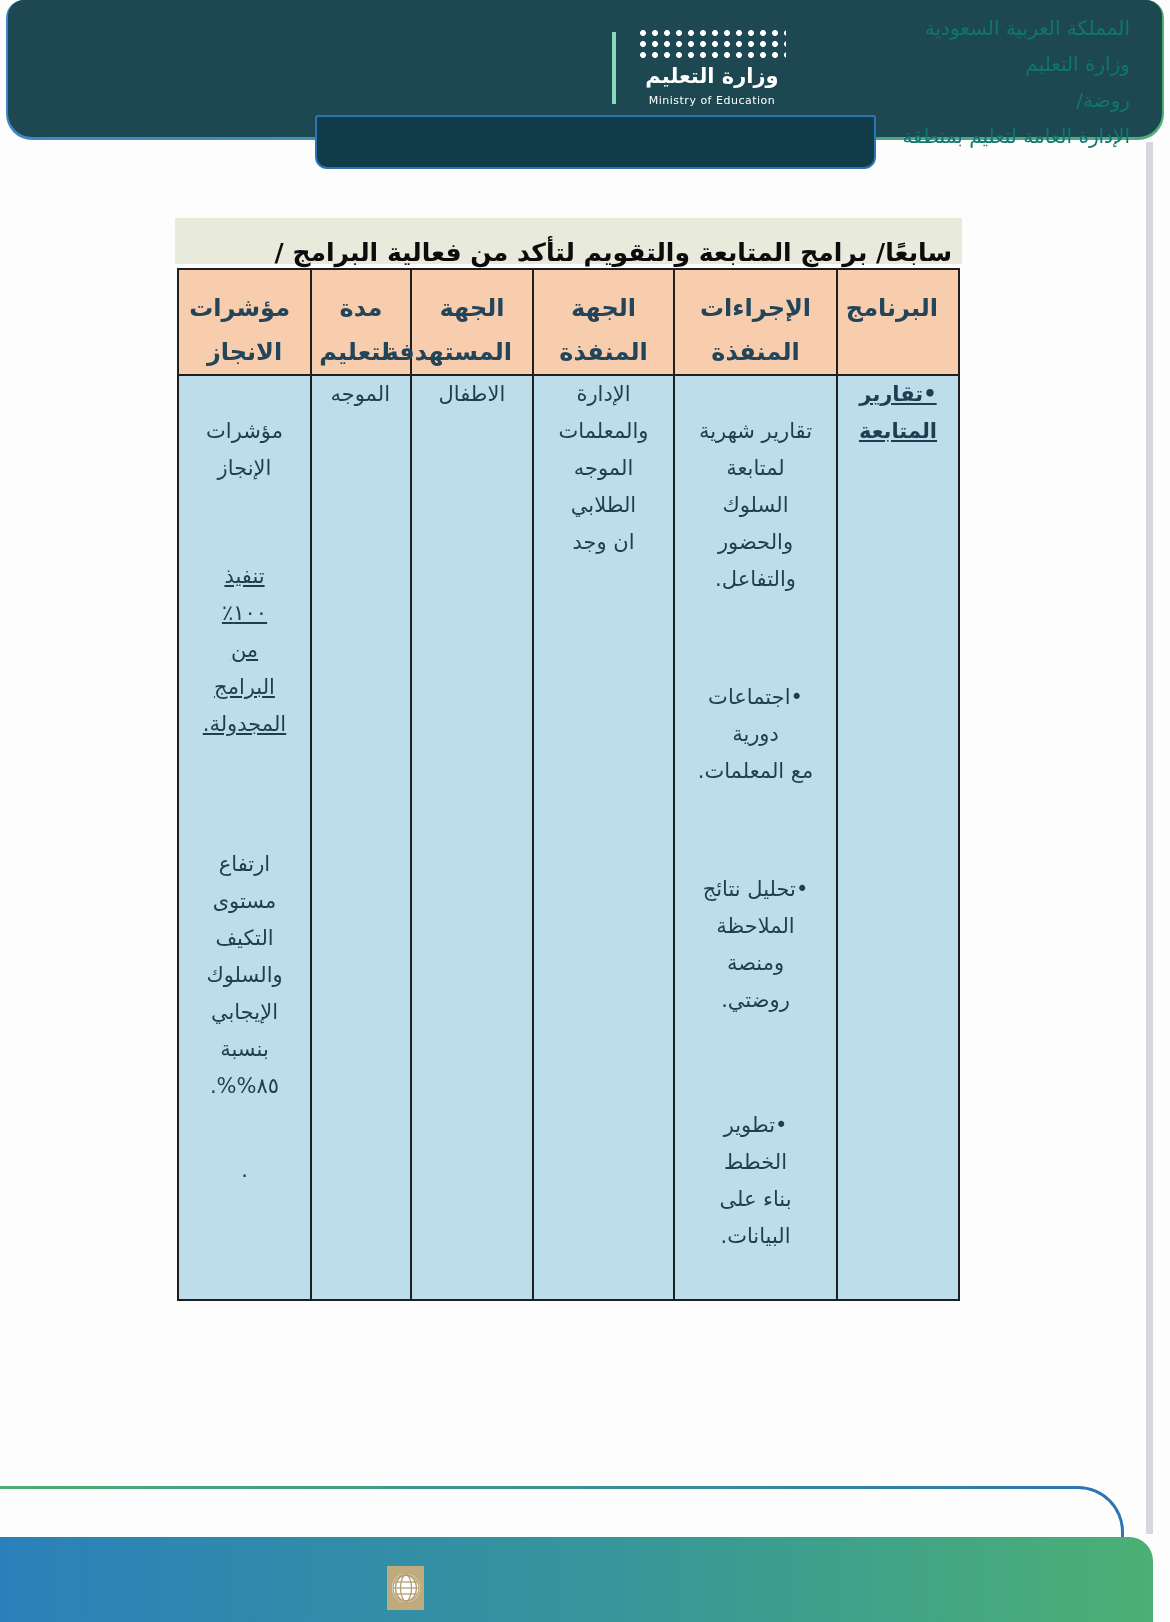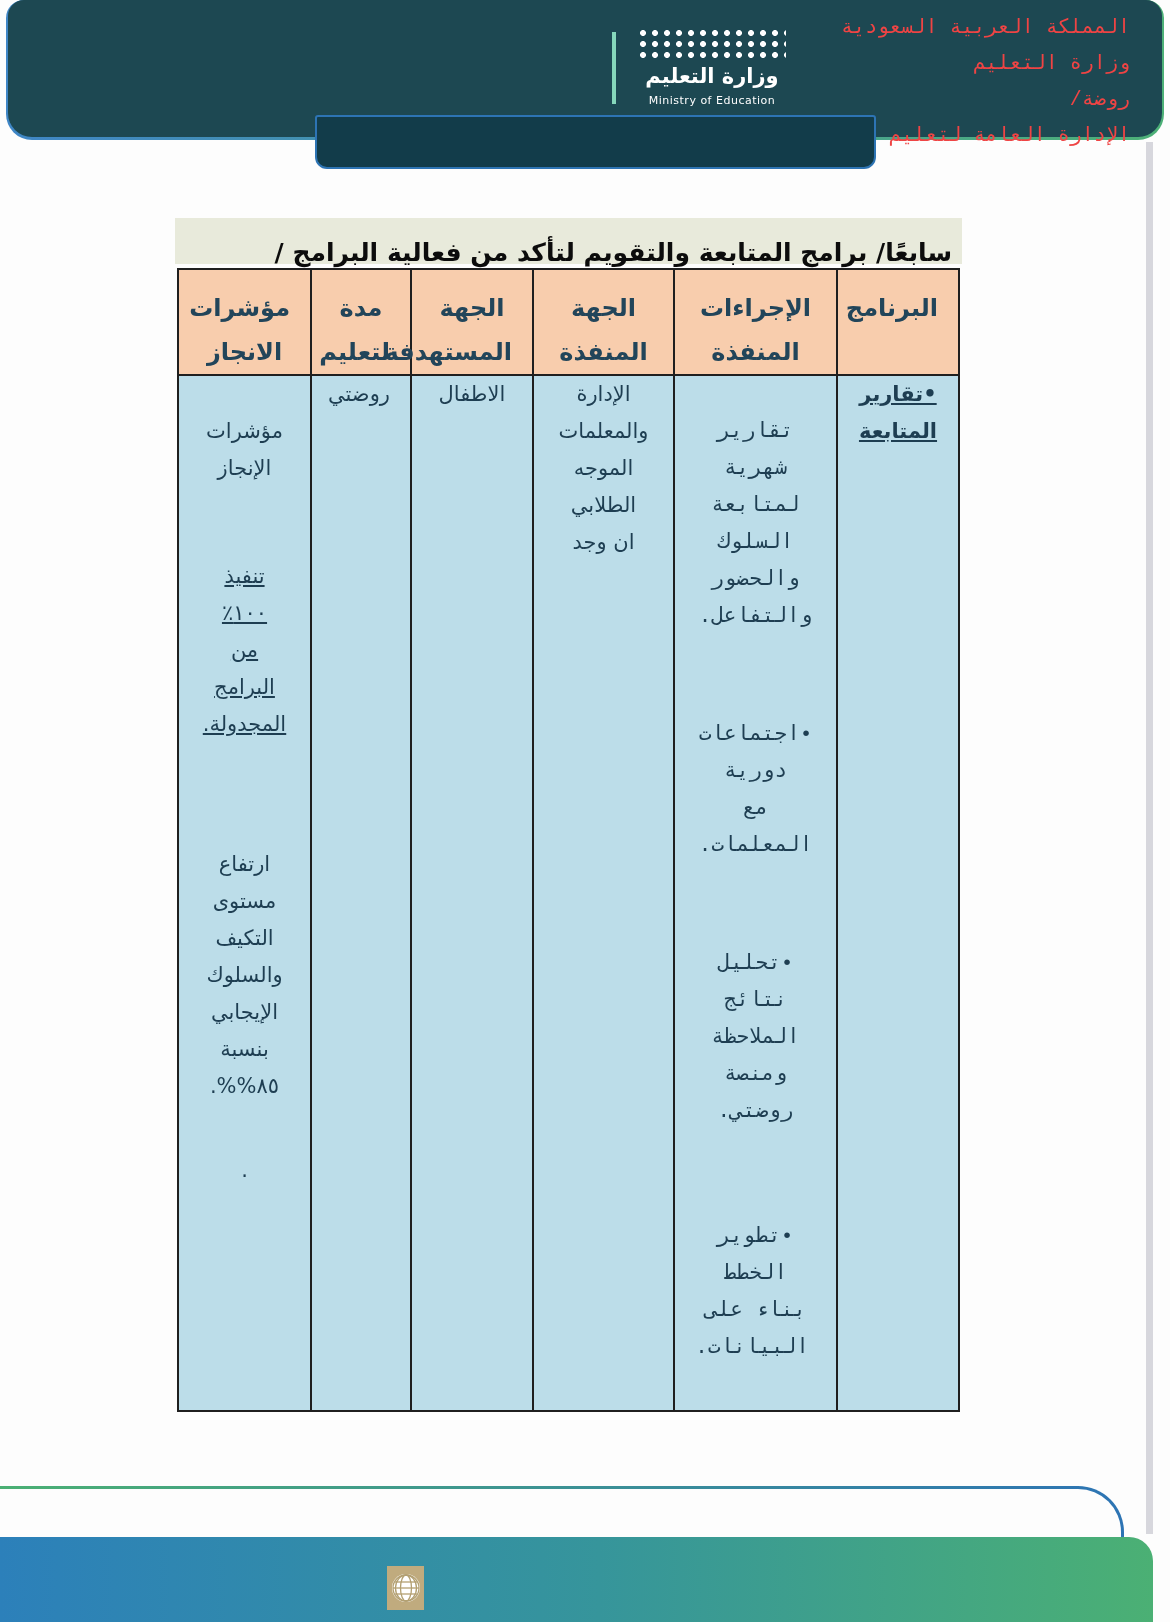--- a/index.html
+++ b/index.html
@@ -5,22 +5,22 @@
   html,body{margin:0;padding:0;background:#ffffff;}
   .page{position:relative;width:1170px;height:1622px;background:#fdfdfd;overflow:hidden;
         font-family:"DejaVu Sans",sans-serif;}
   .abs{position:absolute;}
 
   
   .hdr-outer{left:6px;top:0;width:1158px;height:140px;border-radius:18px 18px 26px 26px;
              background:linear-gradient(90deg,#3f86c6,#4db077);}
   .hdr-inner{position:absolute;left:2px;right:2px;top:0;bottom:3px;background:#1d4852;
              border-radius:16px 16px 24px 24px;}
-  .hdr-text{top:10px;right:40px;width:420px;text-align:right;direction:rtl;color:#ef4444;
-            font-size:20px;line-height:36px;font-family:Liberation Mono, monospace;}
+  .hdr-text{top:10px;right:40px;width:420px;text-align:right;direction:rtl;color:#0f766e;
+            font-size:20px;line-height:36px;}
   .hdr-text div{height:36px;}
 
   .logo{left:612px;top:26px;width:190px;height:86px;color:#fff;}
   .logo-bar{position:absolute;left:0;top:6px;width:4px;height:72px;background:#86d7bb;}
   .logo-dots{position:absolute;left:26px;top:2px;width:148px;height:34px;
              background-image:radial-gradient(circle at 5px 5px,#ffffff 2.6px,rgba(255,255,255,0) 3.3px);
              background-size:12px 11px;}
   .logo-ar{position:absolute;left:24px;top:38px;width:152px;text-align:center;font-size:21px;
            font-weight:bold;direction:rtl;}
   .logo-en{position:absolute;left:24px;top:68px;width:152px;text-align:center;font-size:11px;
@@ -41,21 +41,21 @@
             direction:rtl;table-layout:fixed;}
   table.doc th,table.doc td{border:2px solid #1f1f1f;text-align:center;white-space:pre-line;
             box-sizing:border-box;padding:0 20px;}
   table.doc th{height:102px;background:#f8cdad;color:#22455a;font-size:24px;font-weight:bold;
             vertical-align:top;padding-top:16px;line-height:44px;}
   th.hd-ind{background:#e8701f;color:#fdf4e2;}
   table.doc td{height:638px;background:#bcdde9;color:#1e3e52;vertical-align:top;font-size:21px;
             line-height:37px;}
   td.c-program{font-weight:bold;font-size:24px;line-height:45px;padding-top:24px;color:#1c3e54;text-decoration:underline;}
   td.c-proc{padding-top:50px;}
-  td.c-proc p{margin:0 0 44px;font-family:Liberation Mono, monospace;}
+  td.c-proc p{margin:0 0 44px;}
   td.c-proc p:last-child{margin:7px;}
   td.c-exec{padding-top:218px;line-height:38px;}
   td.c-target{padding-top:312px;}
   td.c-dur{padding-top:14px;font-size:20px;}
   td.c-ind{background:#e8701f;color:#fcf3e0;padding-top:56px;line-height:38px;}
   td.c-ind p{margin:0;}
   td.c-ind .gap1{margin-bottom:34px;}
   td.c-ind .gap2{margin-bottom:66px;text-decoration:underline;}
   td.c-ind .dot-line{margin-top:10px;}
 
@@ -135,21 +135,21 @@
 الملاحظة ومنصة
 روضتي.</p>
         <p>•تطوير الخطط
 بناء على البيانات.</p>
       </td>
       <td class="c-exec">الإدارة
 والمعلمات
 الموجه الطلابي
 ان وجد</td>
       <td class="c-target">الاطفال</td>
-      <td class="c-dur">روضتي</td>
+      <td class="c-dur">الموجه</td>
       <td class="c-ind">
         <p class="gap1">مؤشرات
 الإنجاز</p>
         <p class="gap2">تنفيذ ١٠٠٪
 من البرامج
 المجدولة.</p>
         <p>ارتفاع
 مستوى
 التكيف
 والسلوك

